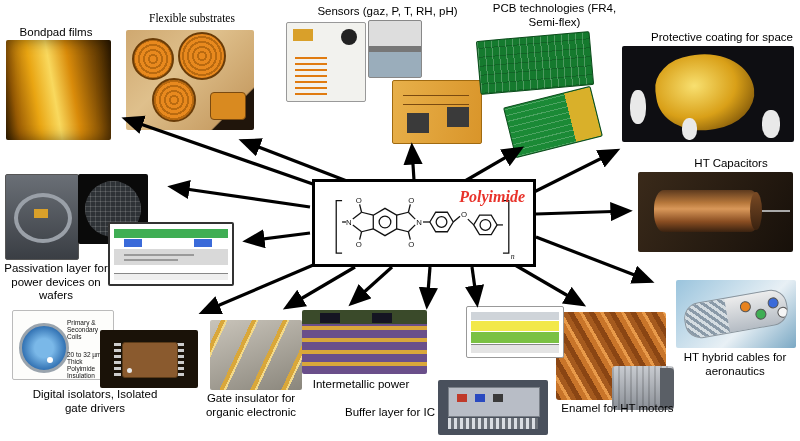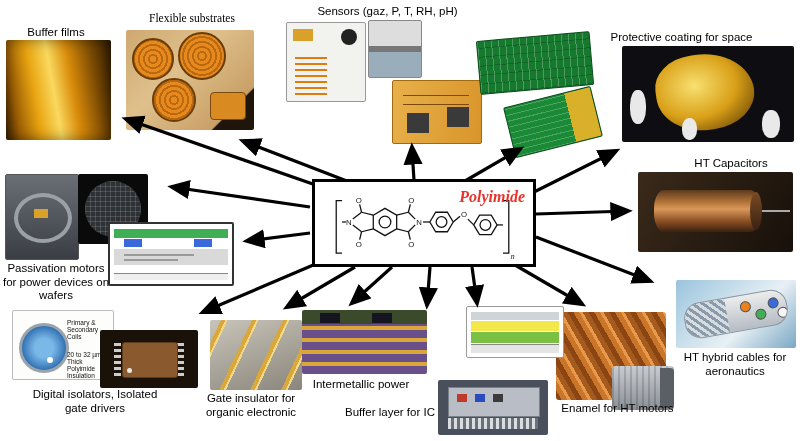--- a/index.html
+++ b/index.html
@@ -7,21 +7,21 @@
          font-family:"Liberation Sans", sans-serif;color:#000;}
   .lbl{position:absolute;font-size:11.5px;line-height:1.18;text-align:center;z-index:3;}
   .img{position:absolute;z-index:2;border-radius:2px;}
   .tiny{position:absolute;font-size:6.5px;line-height:1.1;color:#111;z-index:3;text-align:left;}
 
   
   #lbl-kapton{left:6px;top:26px;width:100px;}
   #lbl-flex{left:122px;top:12px;width:140px;font-family:Liberation Serif, serif;}
   #lbl-sensors{left:295px;top:5px;width:185px;}
   #lbl-pcb{left:492px;top:2px;width:125px;}
-  #lbl-protective{left:594px;top:31px;width:175px;}
+  #lbl-protective{left:618px;top:31px;width:175px;text-align:right;}
   #lbl-cap{left:672px;top:157px;width:118px;}
   #lbl-cables{left:672px;top:351px;width:126px;}
   #lbl-enamel{left:550px;top:402px;width:135px;}
   #lbl-buffer{left:330px;top:406px;width:120px;}
   #lbl-bondpad{left:398px;top:358px;width:178px;}
   #lbl-inter{left:300px;top:378px;width:122px;}
   #lbl-gate{left:190px;top:392px;width:122px;}
   #lbl-digital{left:24px;top:388px;width:142px;}
   #lbl-passivation{left:0px;top:262px;width:112px;}
 
@@ -175,32 +175,33 @@
 
   
   #arrows{position:absolute;left:0;top:0;z-index:4;pointer-events:none;}
   .arrow{stroke:#000;stroke-width:3.2;}
 </style>
 </head>
 <body>
 
 <div class="stage">
 
-  <div class="lbl" id="lbl-kapton">Buffer films</div>
+  <div class="lbl" id="lbl-kapton">Bondpad films</div>
   <div class="lbl" id="lbl-flex">Flexible substrates</div>
   <div class="lbl" id="lbl-sensors">Sensors (gaz, P, T, RH, pH)</div>
+  <div class="lbl" id="lbl-pcb">PCB technologies (FR4, Semi-flex)</div>
   <div class="lbl" id="lbl-protective">Protective coating for space</div>
   <div class="lbl" id="lbl-cap">HT Capacitors</div>
   <div class="lbl" id="lbl-cables">HT hybrid cables for aeronautics</div>
   <div class="lbl" id="lbl-buffer">Buffer layer for IC</div>
   <div class="lbl" id="lbl-enamel">Enamel for HT motors</div>
   <div class="lbl" id="lbl-inter">Intermetallic power</div>
   <div class="lbl" id="lbl-gate">Gate insulator for organic electronic</div>
   <div class="lbl" id="lbl-digital">Digital isolators, Isolated gate drivers</div>
-  <div class="lbl" id="lbl-passivation">Passivation motors for power devices on wafers</div>
+  <div class="lbl" id="lbl-passivation">Passivation layer for power devices on wafers</div>
 
   <div class="img" id="img-kapton"></div>
 
   <div class="img" id="img-flex">
     <div class="flex-circle" id="fc1"></div>
     <div class="flex-circle" id="fc2"></div>
     <div class="flex-circle" id="fc3"></div>
     <div id="flex-board"></div>
   </div>
 

